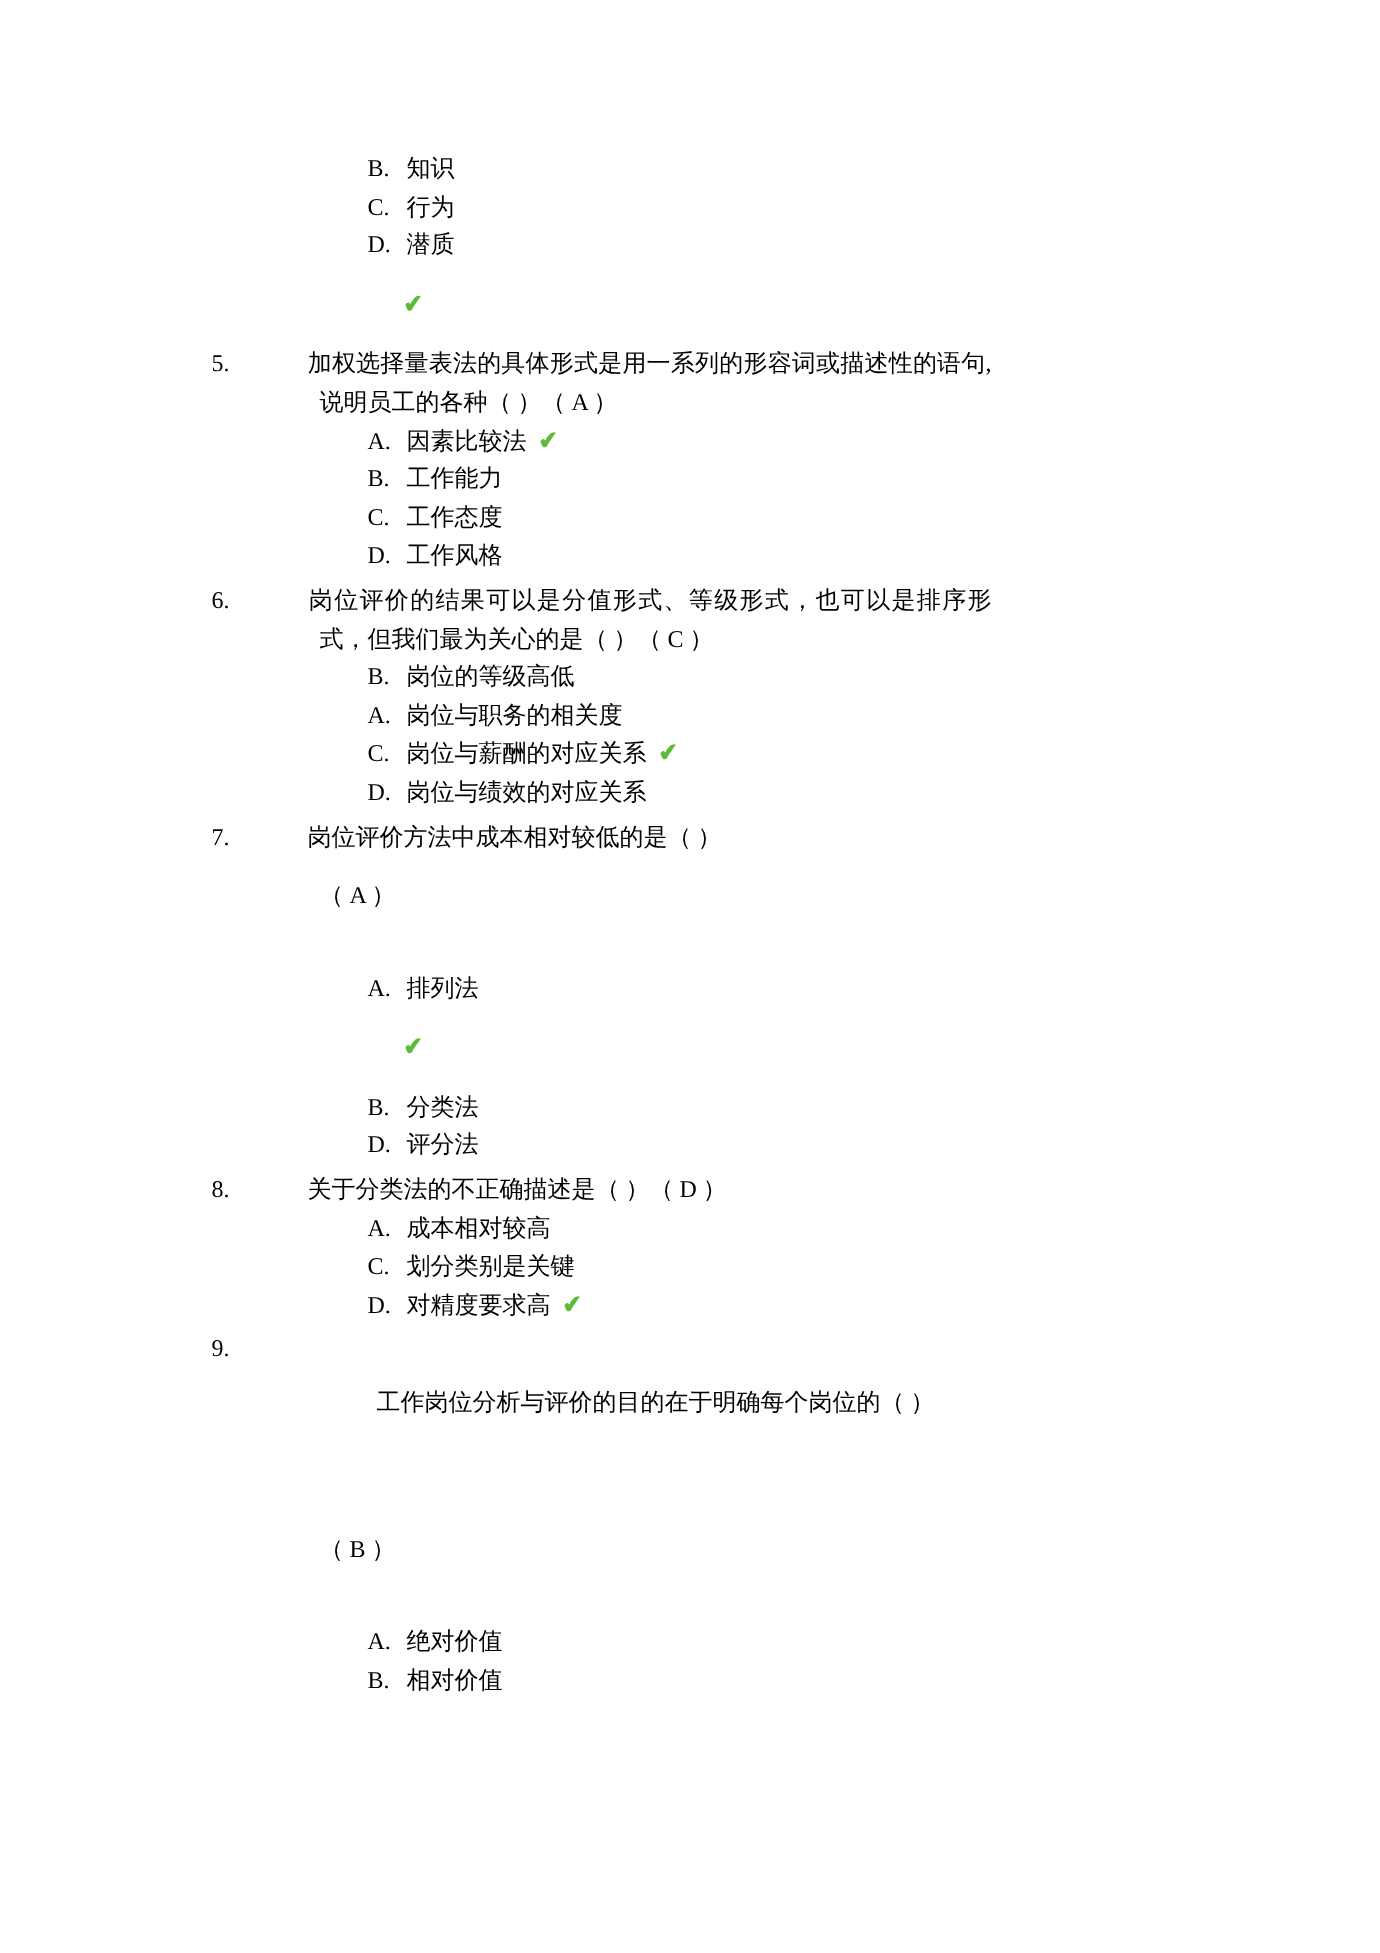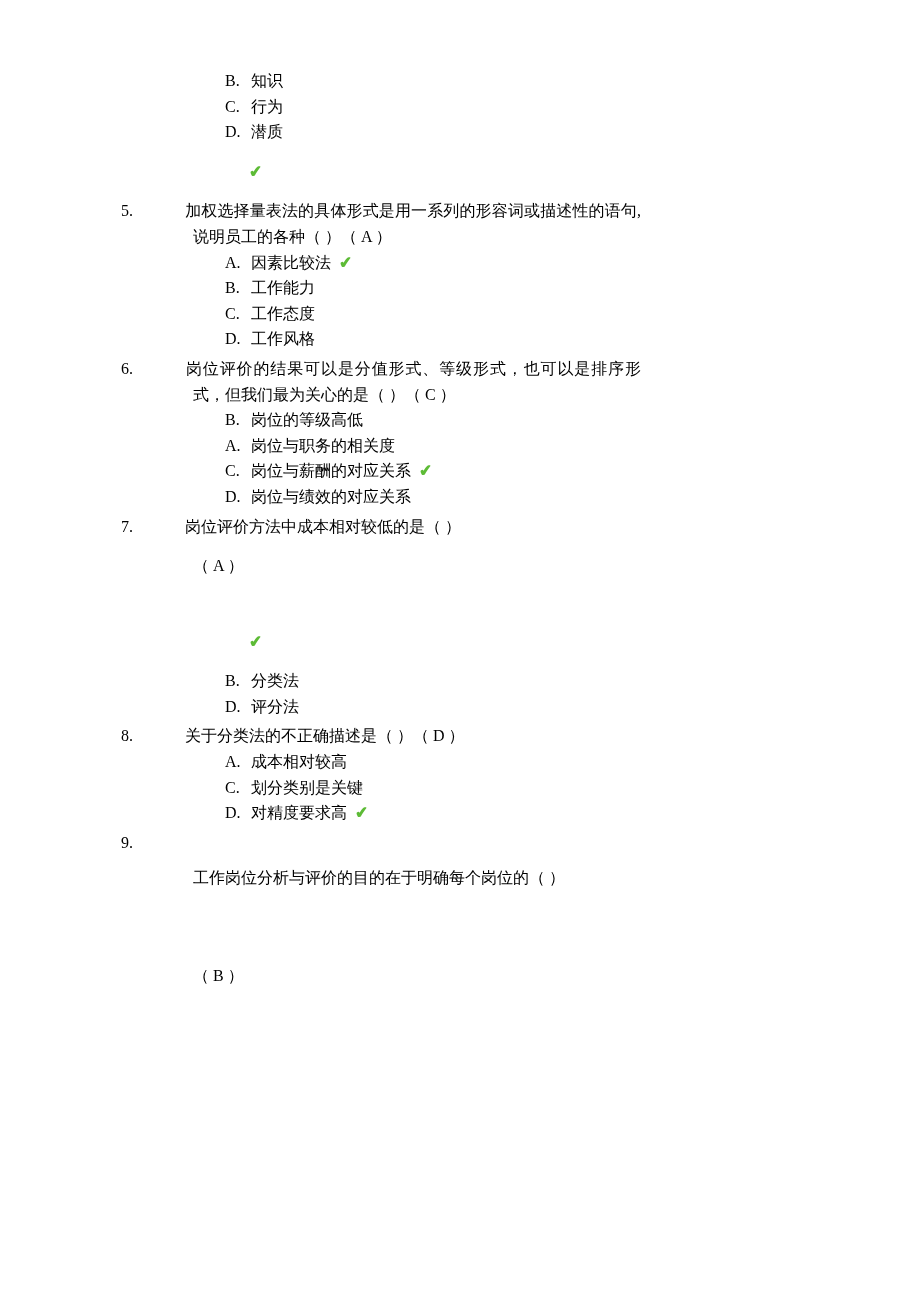--- a/index.html
+++ b/index.html
@@ -8,21 +8,22 @@
     padding: 0;
     font-family: "SimSun", "宋体", serif;
     font-size: 16px;
     color: #000;
     line-height: 1.6;
   }
   .page {
     width: 791px;
     min-height: 1302px;
     box-sizing: border-box;
-    padding: 68px 150px 80px 145px;
+    padding: 100px 150px 80px 145px;
+    margin-left: 20px;
   }
   .question {
     margin-bottom: 4px;
   }
   .q-stem {
     display: block;
     padding-left: 48px;
     text-indent: -36px;
     margin-left: 0;
     text-align: justify;
@@ -121,20 +122,25 @@
       </span>
     </div>
   </div>
 
   <div class="question">
     <div class="q-stem">
       <span class="num">7.</span><span>岗位评价方法中成本相对较低的是（ ）</span>
     </div>
     <div class="sub-answer">（ A ）</div>
     <div class="blank-line"></div>
+    <div class="options">
+      <span class="option">
+        <span class="letter">A.</span><span>排列法</span>
+      </span>
+    </div>
     <div class="check-standalone">
       <span class="check">✔</span>
     </div>
     <div class="options">
       <span class="option">
         <span class="letter">B.</span><span>分类法</span>
       </span>
       <span class="option">
         <span class="letter">D.</span><span>评分法</span>
       </span>
@@ -156,20 +162,28 @@
         <span class="letter">D.</span><span>对精度要求高</span>
         <span class="check">✔</span>
       </span>
     </div>
   </div>
 
   <div class="question">
     <div class="q-stem">
       <span class="num">9.</span>
     </div>
-    <div class="sub-answer" style="margin-top:10px;">工作岗位分析与评价的目的在于明确每个岗位的（ ）</div>
+    <div class="sub-answer" style="margin-top:10px;text-align:center;">工作岗位分析与评价的目的在于明确每个岗位的（ ）</div>
     <div class="blank-line"></div>
     <div class="blank-line"></div>
     <div class="sub-answer">（ B ）</div>
     <div class="blank-line"></div>
+    <div class="options">
+      <span class="option">
+        <span class="letter">A.</span><span>绝对价值</span>
+      </span>
+      <span class="option">
+        <span class="letter">B.</span><span>相对价值</span>
+      </span>
+    </div>
   </div>
 
 </div>
 
 </body></html>

